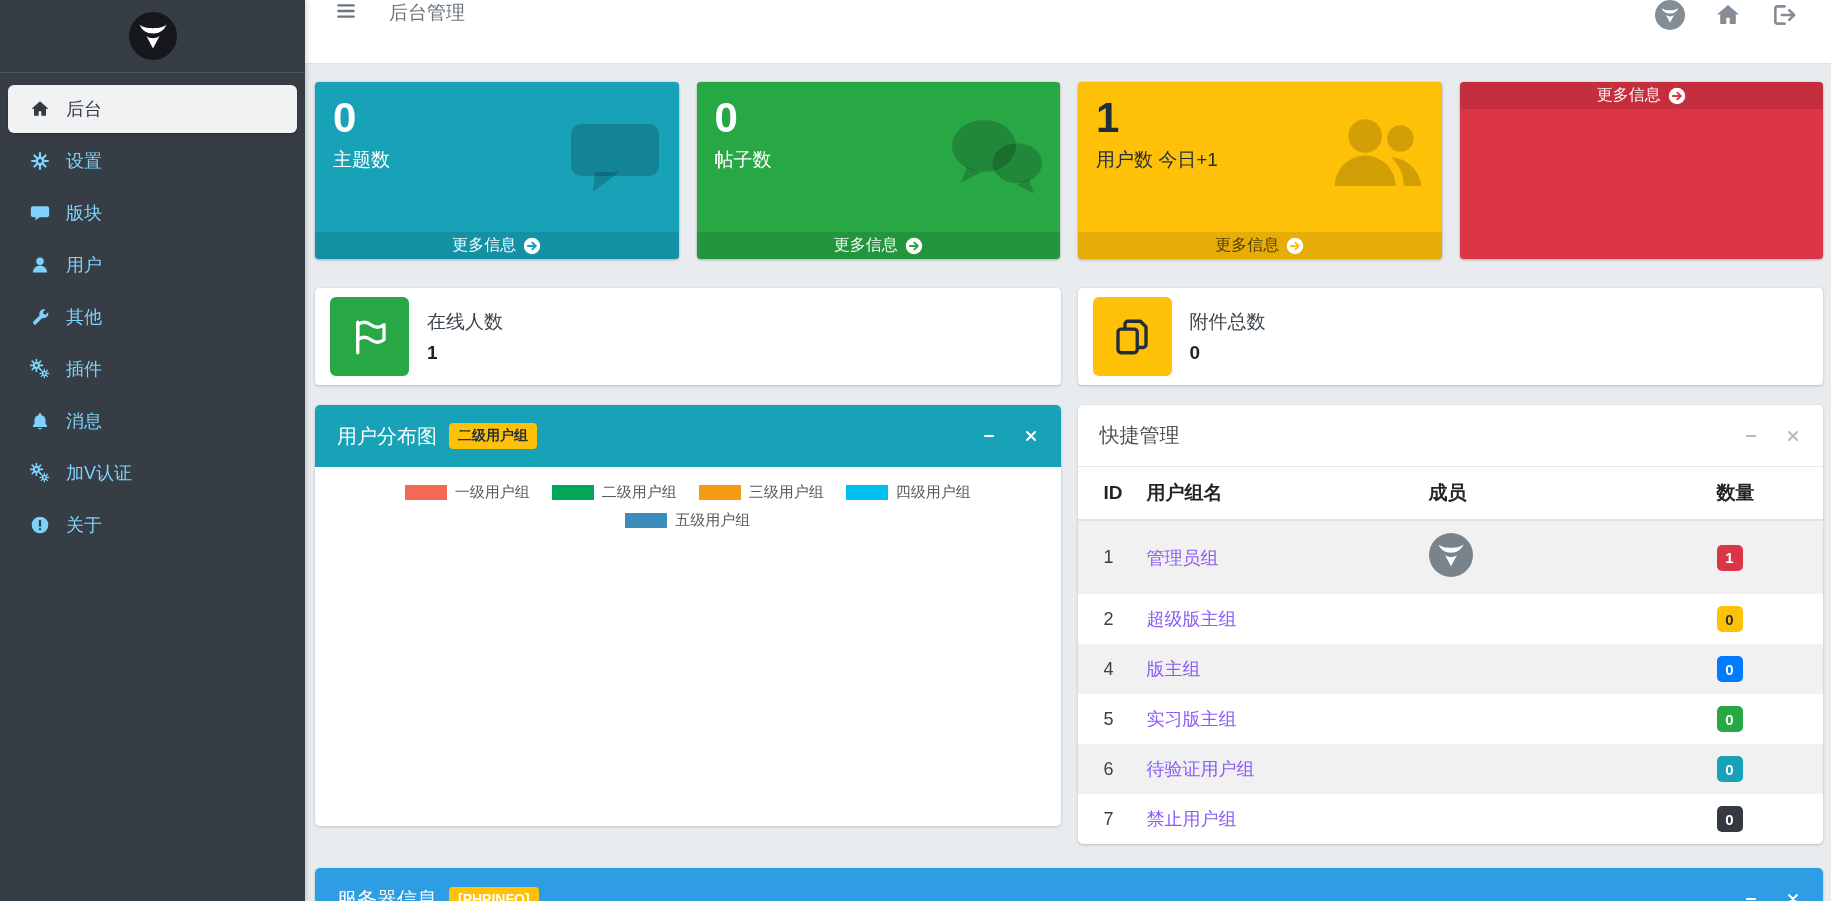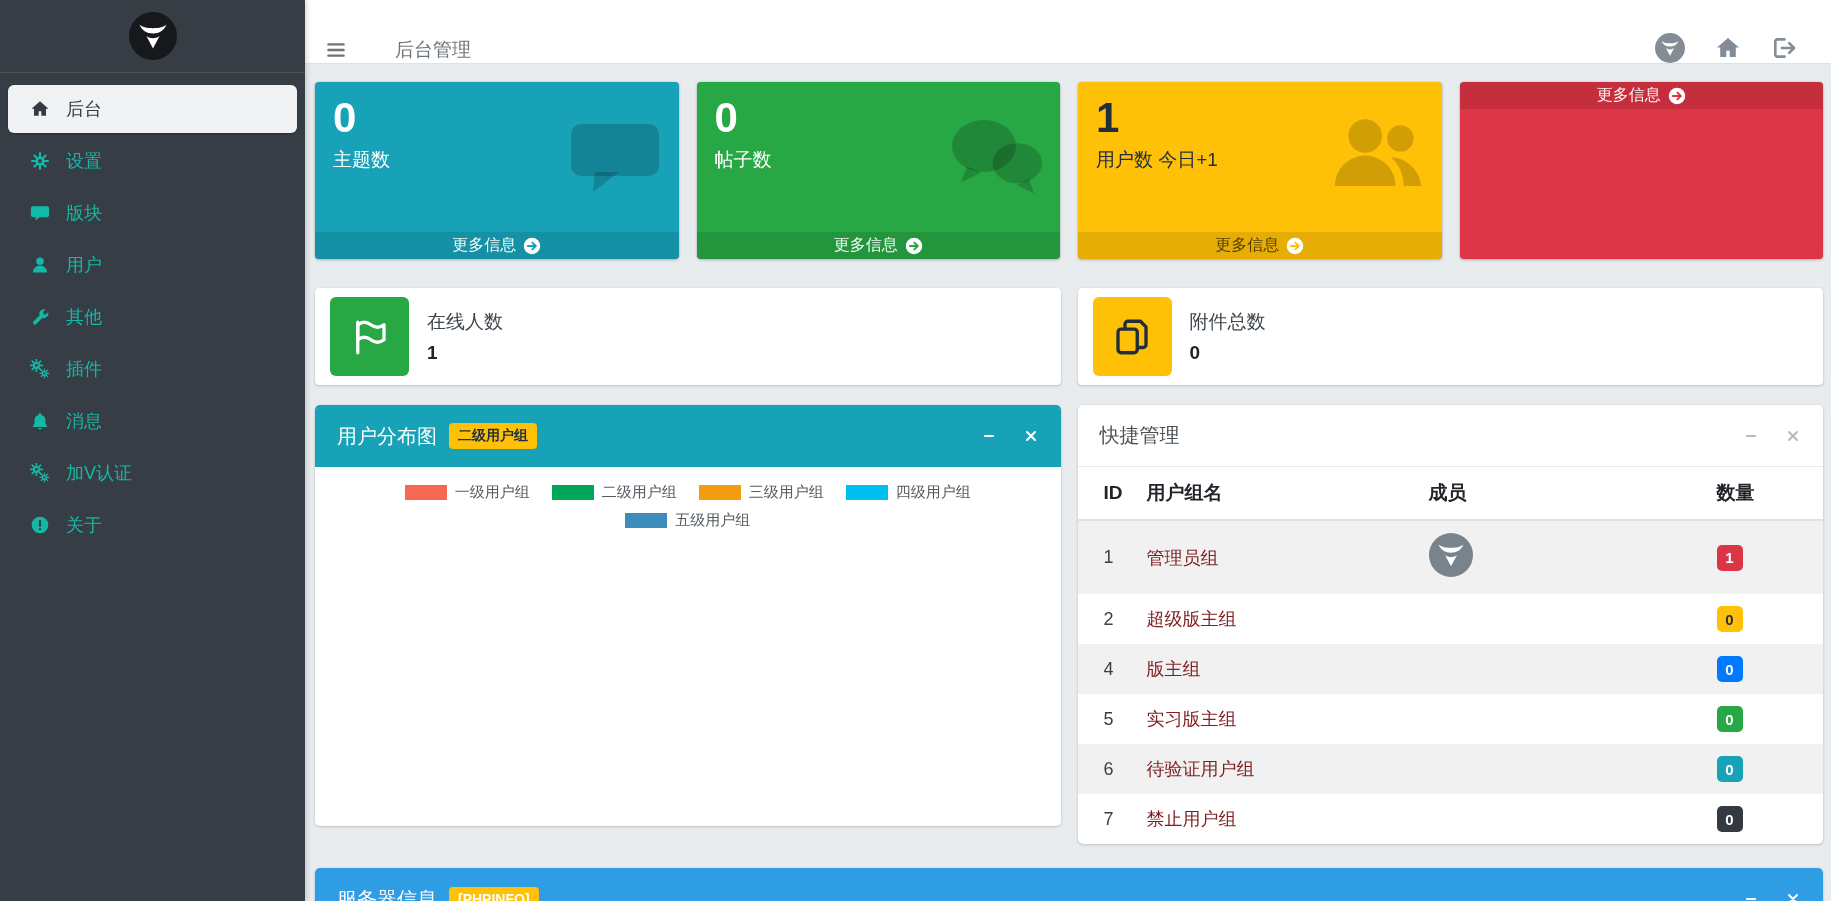--- a/index.html
+++ b/index.html
@@ -12,28 +12,28 @@
 
   
   .sidebar { position:absolute; left:0; top:0; width:305px; height:901px;
     background:#373d45; z-index:5; box-shadow:2px 0 5px rgba(0,0,0,.15); }
   .brand { height:73px; display:flex; align-items:center; justify-content:center;
     border-bottom:1px solid rgba(255,255,255,.12); }
   .brand .logo-wrap { width:48px; height:48px; color:#16181b; }
   .brand .logo-wrap svg { width:48px; height:48px; }
   .side-nav { padding:12px 8px 0 8px; }
   .side-item { display:flex; align-items:center; height:48px; margin-bottom:4px;
-    padding:0 12px 0 20px; border-radius:6px; color:#14b8a6; font-size:18px; cursor:pointer; }
+    padding:0 12px 0 20px; border-radius:6px; color:#7dd3fc; font-size:18px; cursor:pointer; }
   .side-item .ic { width:24px; height:21px; margin-right:14px; display:flex; align-items:center; justify-content:center; color:inherit; }
   .side-item .ic svg { width:20px; height:20px; }
   .side-item.active { background:#f1f2f4; color:#343a40; box-shadow:0 1px 2px rgba(0,0,0,.25); }
 
   
-  .topbar { position:absolute; left:293px; top:0; right:0; height:64px; background:#fff;
-    border-bottom:1px solid #dee2e6; display:flex; align-items:flex-end; z-index:4;gap:16px; }
+  .topbar { position:absolute; left:303px; top:0; right:0; height:64px; background:#fff;
+    border-bottom:1px solid #dee2e6; display:flex; align-items:flex-start; z-index:4; }
   .topbar .burger { margin-left:32px; width:24px; height:24px; color:#6c757d; cursor:pointer; }
   .topbar .burger svg { width:22px; height:22px; }
   .topbar .page-title { margin-left:30px; font-size:19px; color:#6c757d; }
   .topbar .right { margin-left:auto; margin-right:34px; display:flex; align-items:center; gap:30px; }
   .topbar .right .tb-ic { color:#848d95; cursor:pointer; }
   .topbar .right .tb-ic svg { width:26px; height:26px; }
   .topbar .right .tb-ic.is-logo svg { width:30px; height:30px; }
 
   
   .main { position:absolute; left:305px; top:64px; right:0; bottom:0;
@@ -87,21 +87,21 @@
 
   
   table.quick { width:100%; border-collapse:collapse; }
   table.quick th { text-align:left; font-size:19px; font-weight:bold; color:#212529;
     padding:13px 12px; border-bottom:2px solid #dee2e6; }
   table.quick td { font-size:18px; color:#3a4148; padding:12px 12px; vertical-align:middle; }
   table.quick th:first-child, table.quick td:first-child { padding-left:26px; width:44px; }
   table.quick .c-name { width:282px; }
   table.quick .c-member { width:288px; }
   tr.striped td { background:rgba(0,0,0,.055); }
-  table.quick a { color:#7f1d1d; text-decoration:none; cursor:pointer; }
+  table.quick a { color:#8b5cf6; text-decoration:none; cursor:pointer; }
   .avatar { width:44px; height:44px; display:inline-block; color:#78838b; }
   .avatar svg { width:44px; height:44px; }
   td.has-avatar { padding-top:5px; padding-bottom:5px; }
   .badge { display:inline-flex; align-items:center; justify-content:center; min-width:26px;
     height:26px; padding:0 7px; border-radius:5px; font-size:15px; font-weight:bold; color:#fff; }
   .badge-red { background:#dc3545; } .badge-yellow { background:#ffc107; color:#1f2d3d; }
   .badge-blue { background:#007bff; } .badge-green { background:#28a745; }
   .badge-teal { background:#17a2b8; } .badge-dark { background:#343a40; }
 
   .server-panel { margin-top:24px; }

